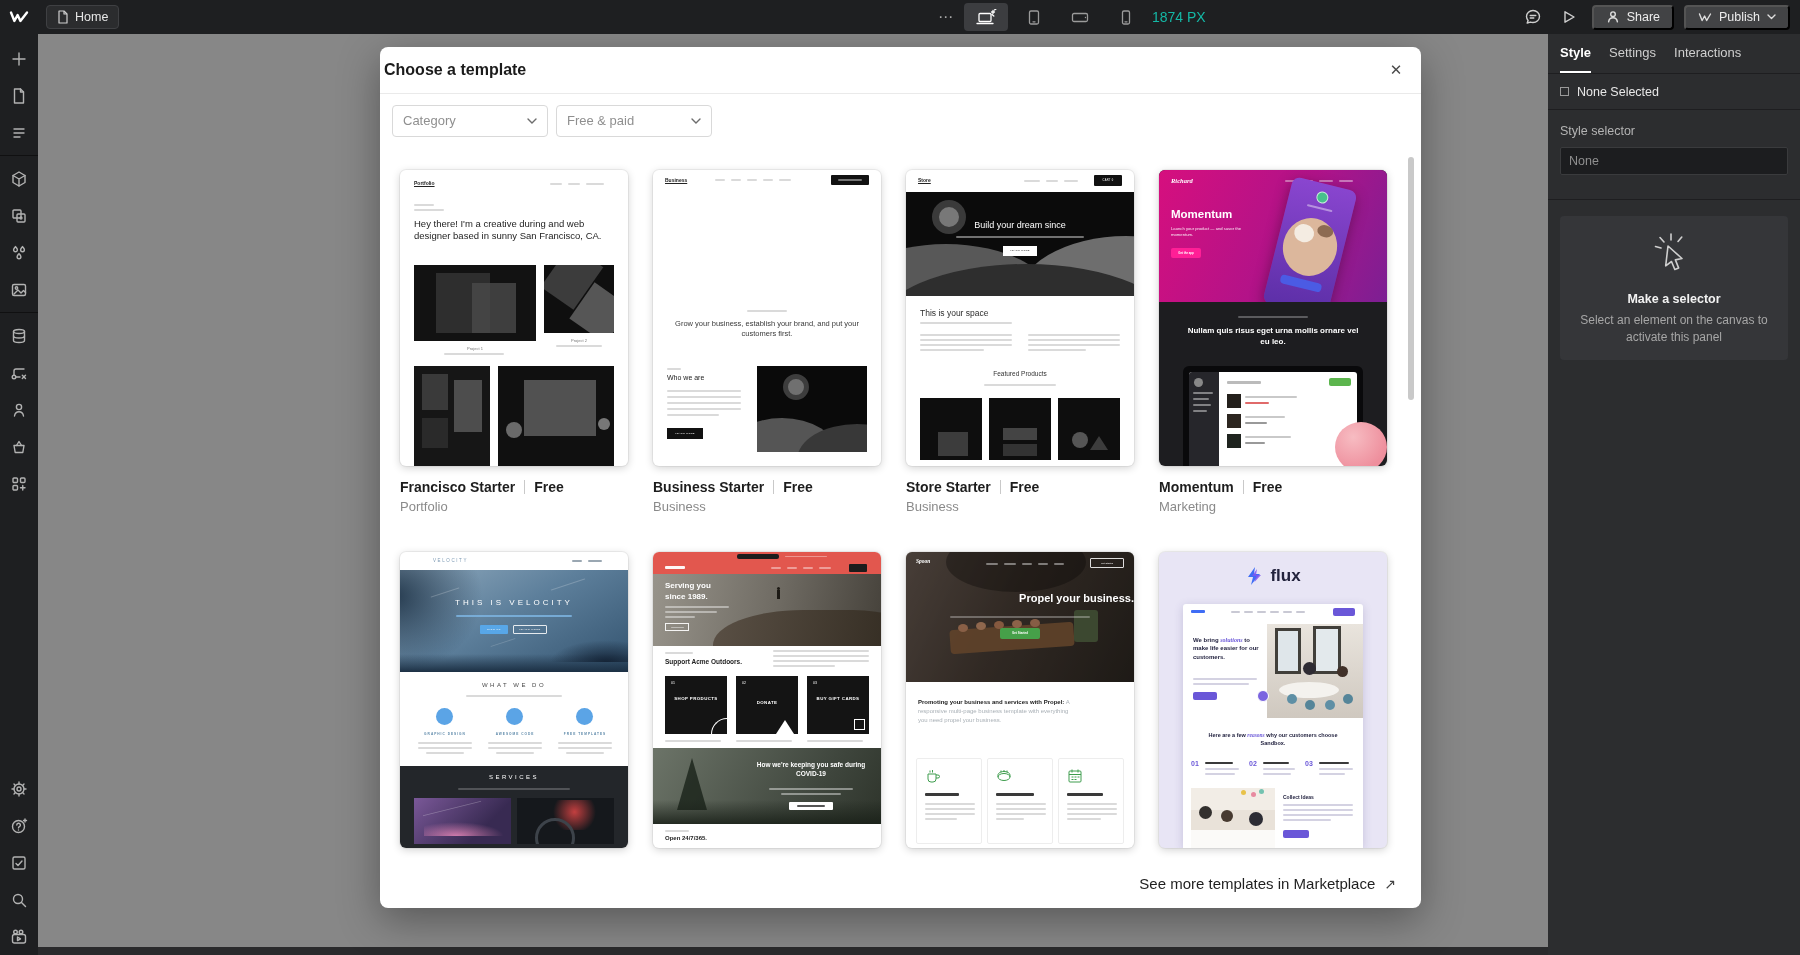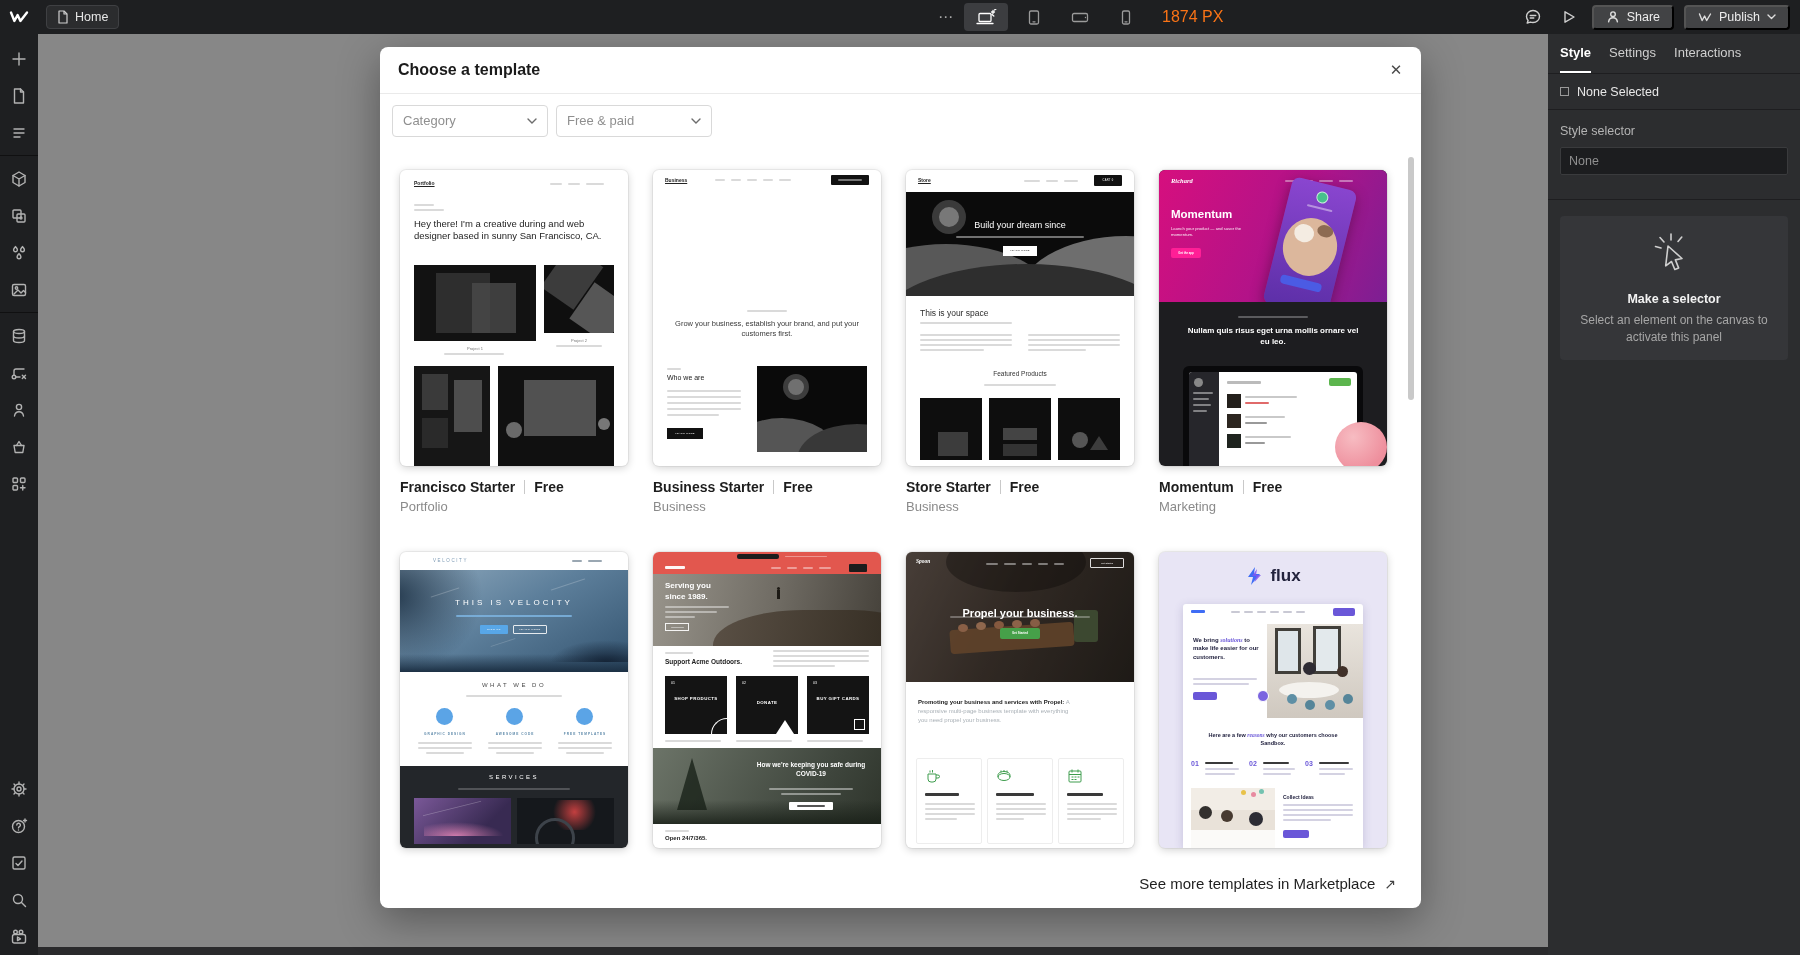--- a/index.html
+++ b/index.html
@@ -16,21 +16,21 @@
   
   .topbar{position:absolute;left:0;top:0;width:1800px;height:34px;background:#1e1f21;z-index:40}
   .wf-logo{position:absolute;left:0;top:0;width:38px;height:34px;display:flex;align-items:center;justify-content:center;cursor:pointer}
   .tb-btn{position:absolute;display:flex;align-items:center;gap:6px;height:24px;padding:0 10px;border-radius:4px;border:1px solid #3f4043;background:#2b2c2e;color:#e6e6e6;font-size:12.5px;cursor:pointer}
   .bp-group{position:absolute;left:938px;top:0;height:34px;display:flex;align-items:center;gap:6px}
   .bp{width:44px;height:28px;border-radius:4px;display:flex;align-items:center;justify-content:center;cursor:pointer}
   .bp svg{fill:none;stroke:#9b9b9b;stroke-width:1.3;stroke-linecap:round;stroke-linejoin:round}
   .bp.active{background:#3c3d40}
   .bp.active svg{stroke:#fff}
   .dots{color:#a8a8a8;font-size:15px;letter-spacing:1px;cursor:pointer;margin-right:4px}
-  .bp-px{color:#f97316;font-size:16px;margin-left:10px}
+  .bp-px{color:#14b8a6;font-size:14px;}
   .tb-right{position:absolute;right:10px;top:0;height:34px;display:flex;align-items:center;gap:10px}
   .tb-ic{width:26px;height:26px;display:flex;align-items:center;justify-content:center;cursor:pointer}
   .tb-ic svg{fill:none;stroke:#cfcfcf;stroke-width:1.4;stroke-linecap:round;stroke-linejoin:round}
   .tb-pill{display:flex;align-items:center;gap:7px;height:25px;padding:0 12px;border-radius:4px;background:#424345;color:#ececec;font-size:12.5px;cursor:pointer}
   .tb-pill svg{fill:none;stroke:#dedede;stroke-width:1.4;stroke-linecap:round;stroke-linejoin:round}
 
   
   .sidebar{position:absolute;left:0;top:34px;bottom:0;width:38px;background:#1e1f21;display:flex;flex-direction:column;align-items:center;padding-top:6px;z-index:30}
   .sb-btn{width:38px;height:37px;display:flex;align-items:center;justify-content:center;cursor:pointer}
   .sb-btn svg{fill:none;stroke:#b2b2b2;stroke-width:1.4;stroke-linecap:round;stroke-linejoin:round}
@@ -47,21 +47,21 @@
   .rp-sec{padding:14px 12px 24px;border-bottom:1px solid #1e1e20}
   .rp-label{font-size:12.5px;color:#b4b4b4;margin-bottom:9px}
   .rp-input{width:100%;height:28px;background:#1c1d1f;border:1px solid #3a3b3d;border-radius:2px;color:#ddd;padding:0 8px;font-size:12.5px;font-family:inherit}
   .rp-input::placeholder{color:#8f8f8f}
   .rp-empty{margin:16px 12px;background:#353639;border-radius:4px;height:144px;display:flex;flex-direction:column;align-items:center;justify-content:center;text-align:center}
   .rp-empty-title{font-size:12.5px;font-weight:700;color:#f2f2f2;margin-top:10px}
   .rp-empty-body{font-size:12px;color:#a6a6a6;width:206px;line-height:1.4;margin-top:6px}
 
   
   .modal{position:absolute;left:380px;top:47px;width:1041px;height:861px;background:#fff;border-radius:8px;box-shadow:0 12px 40px rgba(0,0,0,.35);z-index:20}
-  .m-head{position:absolute;left:0;top:0;right:0;height:47px;border-bottom:1px solid #eaeaea;display:flex;align-items:center;padding:0 18px}
+  .m-head{position:absolute;left:0;top:0;right:0;height:47px;border-bottom:1px solid #eaeaea;display:flex;align-items:center;padding:0 4px}
   .m-title{font-size:16px;font-weight:700;color:#1b1b1b}
   .m-close{position:absolute;right:12px;top:10px;width:26px;height:26px;display:flex;align-items:center;justify-content:center;font-size:15px;color:#4a4a4a;cursor:pointer}
   .m-filters{position:absolute;left:0;top:47px;right:0;height:53px;display:flex;align-items:center;gap:8px;padding:0 12px}
   .dd{display:flex;align-items:center;justify-content:space-between;width:156px;height:32px;border:1px solid #d9d9d9;border-radius:4px;padding:0 10px;color:#8f8f8f;font-size:13px;cursor:pointer;background:#fff}
   .dd svg{fill:none;stroke:#6d6d6d;stroke-width:1.4;stroke-linecap:round}
   .m-scroll{position:absolute;left:0;top:100px;right:0;height:712px;overflow:hidden}
   .tgrid{display:grid;grid-template-columns:repeat(4,228px);column-gap:25px;row-gap:38px;padding:23px 0 0 20px}
   .m-sb{position:absolute;right:7px;top:10px;width:6px;height:243px;background:#c9c9c9;border-radius:3px;cursor:pointer}
   .m-foot{position:absolute;left:0;right:0;bottom:0;height:49px;display:flex;align-items:center;justify-content:flex-end;padding-right:25px;gap:9px}
   .m-foot-link{font-size:15px;color:#1f1f1f;cursor:pointer}
@@ -614,21 +614,21 @@
                 <div class="a c" style="left:124px;top:67px;width:10px;height:8px;background:#da9670"></div>
               <div class="a" style="left:168px;top:58px;width:24px;height:32px;background:#5e7a50;border-radius:3px;opacity:.9"></div>
               <div class="a" style="left:0;top:0;width:228px;height:130px;background:rgba(18,14,10,.42)"></div>
               <span class="a" style="left:10px;top:6px;font-size:5.5px;font-style:italic;font-weight:700;color:#fff;font-family:'Liberation Serif','DejaVu Serif',serif">Spoon</span>
               <i class="b bw" style="left:80px;top:11px;width:12px;height:1.5px"></i>
                 <i class="b bw" style="left:98px;top:11px;width:12px;height:1.5px"></i>
                 <i class="b bw" style="left:116px;top:11px;width:10px;height:1.5px"></i>
                 <i class="b bw" style="left:132px;top:11px;width:10px;height:1.5px"></i>
                 <i class="b bw" style="left:148px;top:11px;width:10px;height:1.5px"></i>
               <div class="a" style="left:184px;top:6px;width:34px;height:10px;border:1px solid rgba(255,255,255,.85);border-radius:1px;text-align:center;font-size:2.4px;line-height:9px;color:#fff">Get Started</div>
-              <div class="a" style="left:0;top:55px;width:228px;text-align:center;font-size:11px;font-weight:800;color:#fff">Propel your business.</div>
+              <div class="a" style="left:0;top:40px;width:228px;text-align:right;font-size:11px;font-weight:800;color:#fff">Propel your business.</div>
               <i class="b bw" style="left:44px;top:64px;width:140px;height:1.5px;opacity:.7"></i>
               <div class="a" style="left:94px;top:76px;width:40px;height:11px;background:#46a049;border-radius:2px;text-align:center;font-size:3px;line-height:11px;font-weight:700;color:#fff">Get Started</div>
             </div>
             <div class="a" style="left:12px;top:146px;width:152px;font-size:6px;line-height:1.5">
               <span style="font-weight:700;color:#1b1b1b">Promoting your business and services with Propel:</span><span style="color:#a9b0b6"> A responsive multi-page business template with everything you need propel your business.</span>
             </div>
             <div class="a" style="left:10px;top:206px;width:66px;height:86px;border:1px solid #ededed;border-radius:2px">
               <svg class="a" style="left:8px;top:10px" width="16" height="14" viewBox="0 0 16 14">
                   <g fill="none" stroke="#3f9d4e" stroke-width="1">
                     <path d="M3 5h8v5a3 3 0 0 1-3 3H6a3 3 0 0 1-3-3z"></path>

